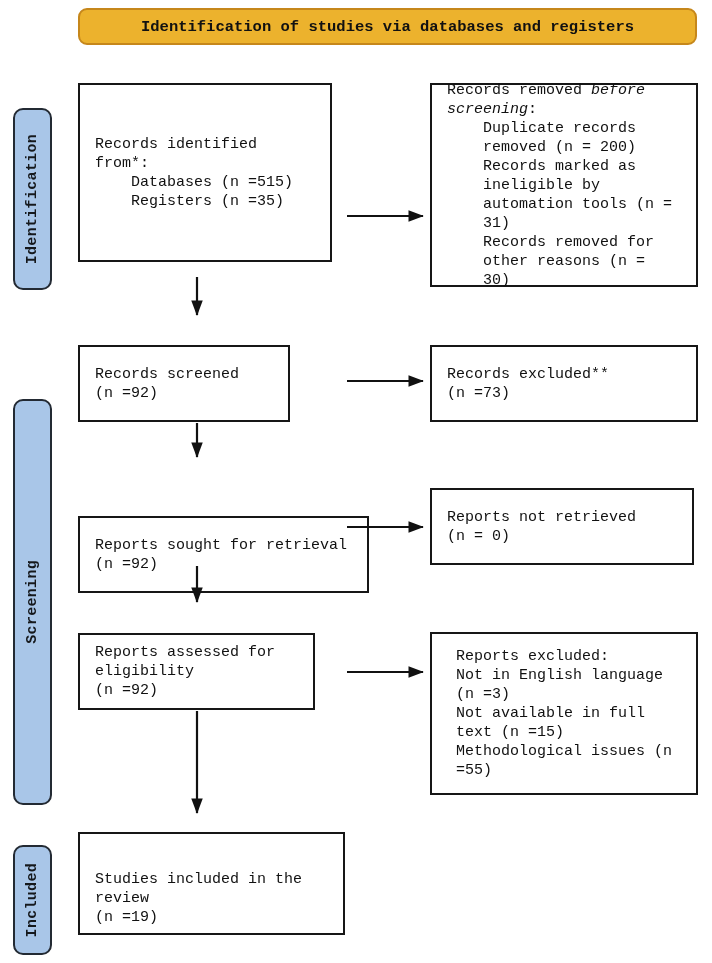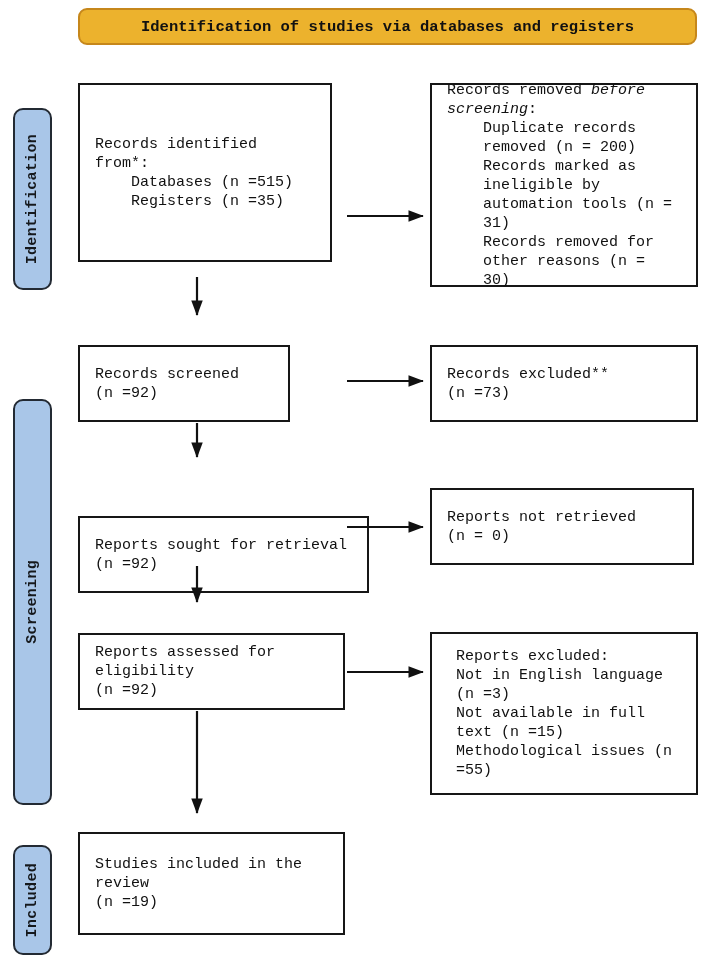--- a/index.html
+++ b/index.html
@@ -77,26 +77,26 @@
   <div class="box" style="left:78px;top:345px;width:212px;height:77px;">
     <div class="line">Records screened</div>
     <div class="line">(n =92)</div>
   </div>
 
   <div class="box" style="left:78px;top:516px;width:291px;height:77px;">
     <div class="line">Reports sought for retrieval</div>
     <div class="line">(n =92)</div>
   </div>
 
-  <div class="box" style="left:78px;top:633px;width:267px;height:77px;">
+  <div class="box" style="left:78px;top:633px;width:237px;height:77px;">
     <div class="line">Reports assessed for eligibility</div>
     <div class="line">(n =92)</div>
   </div>
 
-  <div class="box" style="left:78px;top:832px;width:267px;height:103px;">
+  <div class="box" style="left:78px;top:832px;width:267px;height:103px;justify-content:flex-end;">
     <div class="line">Studies included in the review</div>
     <div class="line">(n =19)</div>
   </div>
 
   <div class="box" style="left:430px;top:83px;width:268px;height:204px;">
     <div class="line">
       <span>Records removed </span><em>before screening</em><span>:</span>
     </div>
     <div class="line indent">Duplicate records removed (n = 200)</div>
     <div class="line indent">Records marked as ineligible by automation tools (n = 31)</div>

